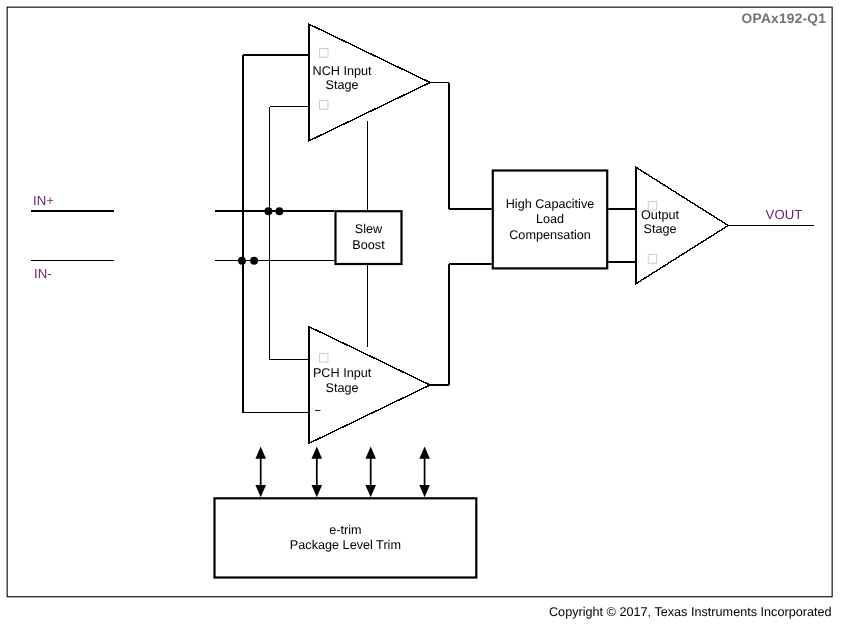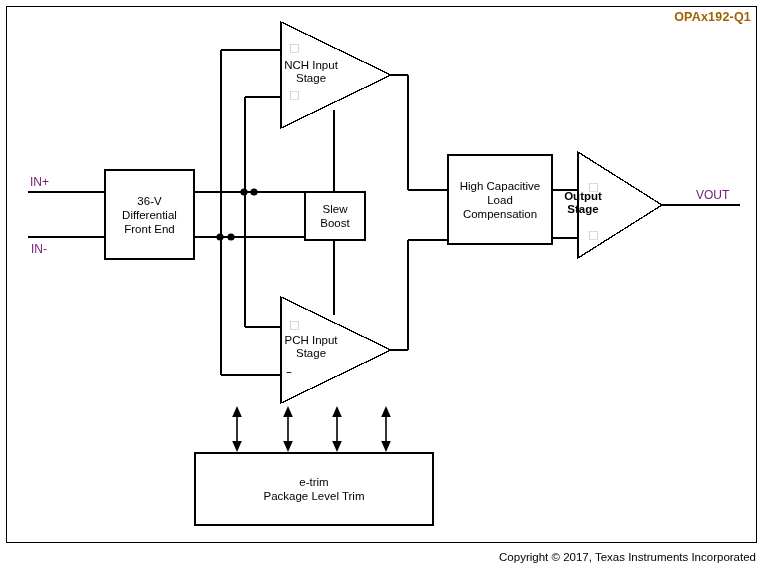--- a/index.html
+++ b/index.html
@@ -1,20 +1,20 @@
 <!DOCTYPE html>
 <html><head>
 <meta charset="utf-8">
 <style>
   html,body{margin:0;padding:0;background:#ffffff;}
   body{font-family:"Liberation Sans",sans-serif;}
   #root{position:relative;width:765px;height:573px;background:#ffffff;overflow:hidden;}
   #frame{position:absolute;left:6px;top:6px;width:751px;height:537px;border:1px solid #000;box-sizing:border-box;background:#fff;}
   .lbl{position:absolute;color:#000;font-size:11.5px;line-height:13px;text-align:center;white-space:pre-line;}
-  #part-number{position:absolute;right:14px;top:10px;font-size:12.5px;font-weight:bold;color:#a16207;letter-spacing:.2px;}
+  #part-number{position:absolute;right:14px;top:10px;font-size:12.5px;font-weight:bold;color:#737373;letter-spacing:.2px;}
   #copyright{position:absolute;right:9px;top:551px;font-size:11.5px;color:#000;}
   .box{position:absolute;border:2px solid #000;background:#fff;box-sizing:border-box;}
   .boxtext{position:absolute;left:0;right:0;top:50%;transform:translateY(-50%);text-align:center;font-size:11.5px;line-height:14px;color:#000;white-space:pre-line;}
   #diagram-svg{position:absolute;left:0;top:0;}
   .sign{position:absolute;font-size:11px;color:#bdbdbd;font-family:"DejaVu Sans",sans-serif;line-height:10px;}
   .sign.dark{color:#000;font-size:12px;}
   .pin-label{position:absolute;font-size:12px;color:#701a75;}
 </style>
 </head>
 <body>
@@ -93,25 +93,20 @@
         <polygon points="337,452 332.2,441 341.8,441" stroke="none"></polygon>
       </g>
       <g>
         <line x1="386" y1="414" x2="386" y2="444"></line>
         <polygon points="386,406 381.2,417 390.8,417" stroke="none"></polygon>
         <polygon points="386,452 381.2,441 390.8,441" stroke="none"></polygon>
       </g>
     </g>
   </svg>
 
-  <div class="box" id="front-end-box" style="left:104px;top:169px;width:91px;height:91px;">
-    <div class="boxtext">36-V
-Differential
-Front End</div>
-  </div>
 
   <div class="box" id="slew-boost-box" style="left:304px;top:191px;width:62px;height:50px;padding-left:28px;">
     <div class="boxtext">Slew
 Boost</div>
   </div>
 
   <div class="box" id="hclc-box" style="left:447px;top:154px;width:106px;height:91px;">
     <div class="boxtext">High Capacitive
 Load
 Compensation</div>
@@ -119,21 +114,21 @@
 
   <div class="box" id="etrim-box" style="left:194px;top:452px;width:240px;height:74px;">
     <div class="boxtext">e-trim
 Package Level Trim</div>
   </div>
 
   <div class="lbl" style="left:271px;top:59px;width:80px;">NCH Input
 Stage</div>
   <div class="lbl" style="left:271px;top:334px;width:80px;">PCH Input
 Stage</div>
-  <div class="lbl" style="left:552px;top:190px;width:62px;font-weight:bold;">Output
+  <div class="lbl" style="left:569px;top:190px;width:62px;">Output
 Stage</div>
 
   <div class="sign" style="left:289px;top:43px;">□</div>
   <div class="sign" style="left:289px;top:90px;">□</div>
 
   <div class="sign" style="left:289px;top:320px;">□</div>
   <div class="sign dark" style="left:286px;top:367px;">–</div>
 
   <div class="sign" style="left:588px;top:182px;">□</div>
   <div class="sign" style="left:588px;top:230px;">□</div>

